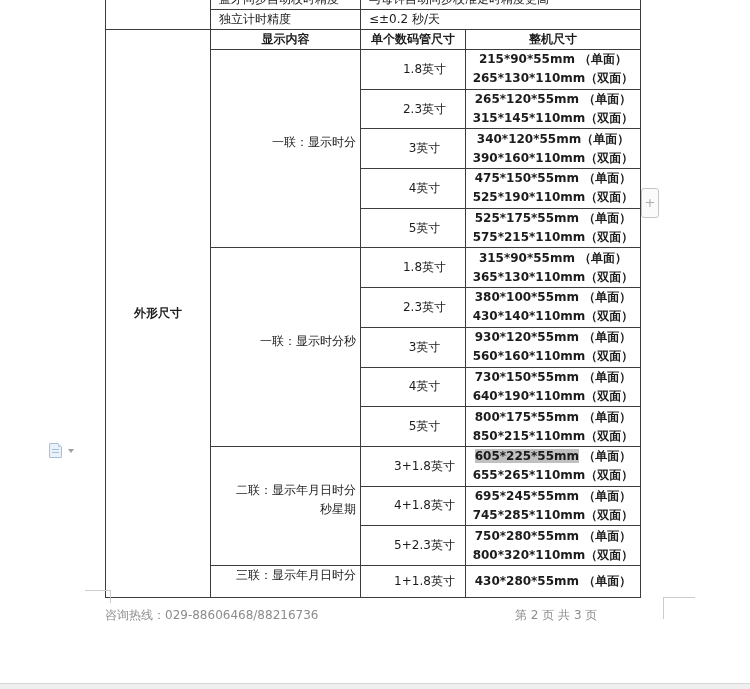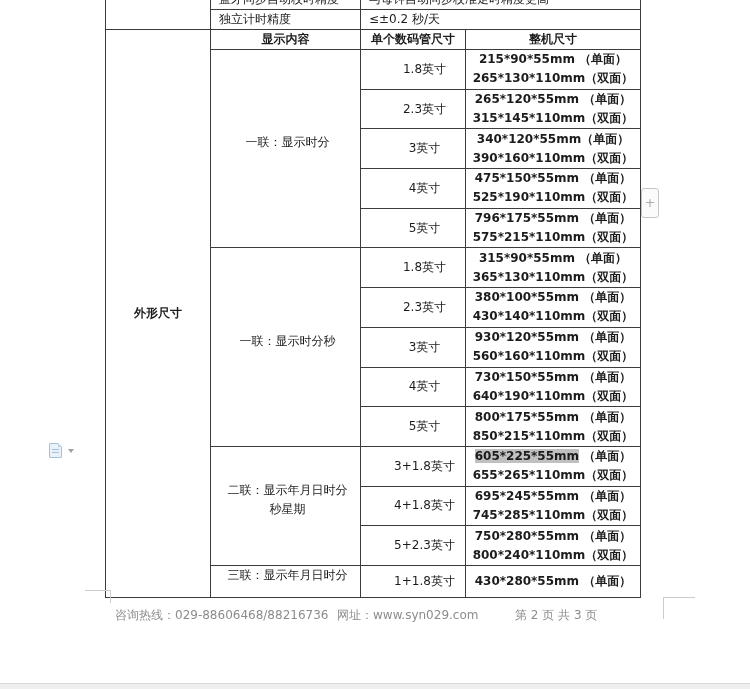--- a/index.html
+++ b/index.html
@@ -18,21 +18,21 @@
     font-size:12px; line-height:19px; color:#1c1c1c;
     vertical-align:middle; overflow:hidden;
   }
   .rc { height:20px; }   
   .rs { height:19px; }   
   .rd { height:39.7px; } 
   td.lbl   { text-align:left; padding:0 4px 0 8px; }
   td.bold  { font-weight:bold; text-align:center; font-size:12.5px; }
   td.sizec { text-align:center;padding-left:23px; }
   td.dimc  { text-align:center; padding:0 2px;font-weight:bold; }
-  td.groupc{ text-align:center; padding:0 4px 12px 8px; white-space:pre-line; }
+  td.groupc{ text-align:right; padding:0 4px 12px 8px; white-space:pre-line; }
   td.empty-cut { border-bottom:1px solid #3c3c3c; }
   .hl { background:#c0c0c0; }
   
   .footer-text { position:absolute; font-size:12px; color:#8c8c8c; line-height:16px; }
   .mark { position:absolute; background:#cccccc; }
   
   .doc-icon {
     position:absolute; left:49px; top:443px; width:13px; height:15px;
     background:#e9f1fa; border:1px solid #a5bed9; border-radius:1px;
   }
@@ -112,21 +112,21 @@
       <tr class="rd">
         <td class="sizec">4英寸</td>
         <td class="dimc">
               <div>475*150*55mm （单面）</div>
               <div>525*190*110mm（双面）</div>
             </td>
       </tr>
       <tr class="rd">
         <td class="sizec">5英寸</td>
         <td class="dimc">
-              <div>796*175*55mm （单面）</div>
+              <div>525*175*55mm （单面）</div>
               <div>575*215*110mm（双面）</div>
             </td>
       </tr>
 
       <tr class="rd">
         <td rowspan="5" class="groupc">一联：显示时分秒</td>
         <td class="sizec">1.8英寸</td>
         <td class="dimc">
               <div>315*90*55mm （单面）</div>
               <div>365*130*110mm（双面）</div>
@@ -174,21 +174,21 @@
         <td class="sizec">4+1.8英寸</td>
         <td class="dimc">
               <div>695*245*55mm （单面）</div>
               <div>745*285*110mm（双面）</div>
             </td>
       </tr>
       <tr class="rd">
         <td class="sizec">5+2.3英寸</td>
         <td class="dimc">
               <div>750*280*55mm （单面）</div>
-              <div>800*240*110mm（双面）</div>
+              <div>800*320*110mm（双面）</div>
             </td>
       </tr>
 
       <tr class="rs">
         <td class="groupc">三联：显示年月日时分</td>
         <td class="sizec">1+1.8英寸</td>
         <td class="dimc">
               <div>430*280*55mm （单面）</div>
             </td>
       </tr>
@@ -203,18 +203,17 @@
   </div>
   <div class="drop-arrow"></div>
 
   <div class="add-btn">+</div>
 
   <div class="mark" style="left:85px;top:590px;width:25px;height:1px"></div>
   <div class="mark" style="left:110px;top:590px;width:1px;height:13px"></div>
   <div class="mark" style="left:663px;top:597px;width:32px;height:1px"></div>
   <div class="mark" style="left:663px;top:597px;width:1px;height:22px"></div>
 
-  <div class="footer-text" style="left:115px;top:607px">咨询热线：029-88606468/88216736</div>
-  <div class="footer-text" style="left:337px;top:607px">网址：www.syn029.com</div>
+  <div class="footer-text" style="left:105px;top:607px">咨询热线：029-88606468/88216736</div>
   <div class="footer-text" style="left:515px;top:607px">第 2 页 共 3 页</div>
 
   <div class="bottom-strip"></div>
 </div>
 
 </body></html>

